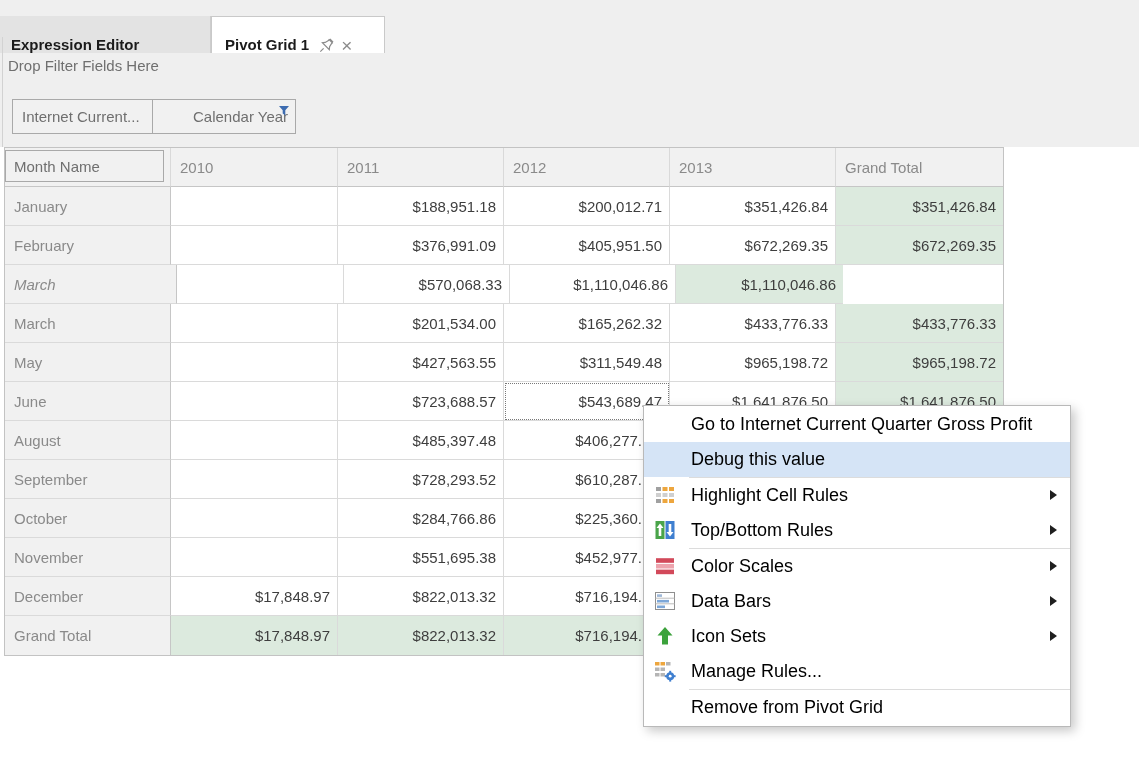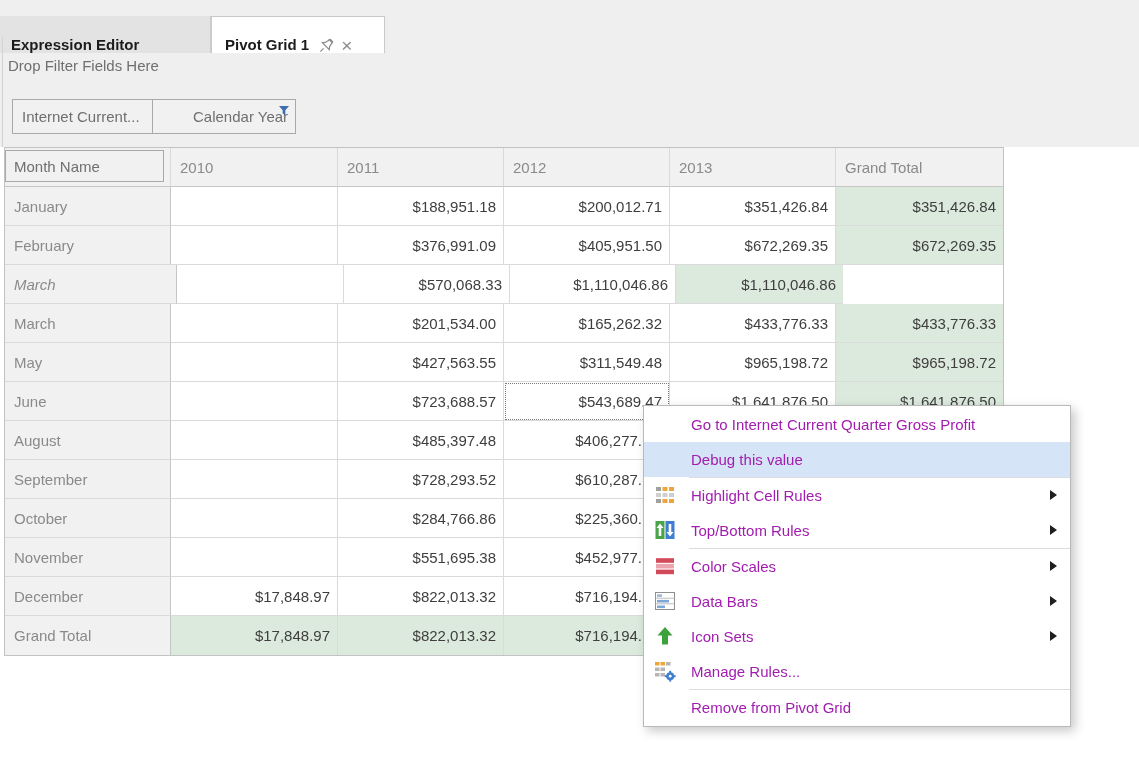--- a/index.html
+++ b/index.html
@@ -45,21 +45,21 @@
   .grow:last-child .cell,.grow:last-child .rl{border-bottom:none;}
   .cell.green{background:#dceade;}
   .cell.selected{outline:1px dotted #787878;outline-offset:-2px;}
   .cell.clipped{padding-right:27px;}
   .monthbtn{position:absolute;left:5px;top:150px;width:159px;height:32px;box-sizing:border-box;
             border:1px solid #a9a9a9;background:#f1f1f1;color:#6f6f6f;font-size:15px;
             display:flex;align-items:center;padding-left:8px;}
   
   .menu{position:absolute;left:643px;top:405px;width:428px;box-sizing:border-box;background:#ffffff;
         border:1px solid #b9b9b9;box-shadow:4px 4px 10px rgba(0,0,0,0.22);z-index:20;padding:1px 0;}
-  .mitem{position:relative;height:35px;display:flex;align-items:center;font-size:15px;color:#a21caf;}
+  .mitem{position:relative;height:35px;display:flex;align-items:center;font-size:18px;color:#000000;}
   .mitem.hl{background:#d5e4f6;}
   .mitem .txt{margin-left:47px;}
   .micon{position:absolute;left:10px;top:6px;width:22px;height:22px;}
   .micon svg{display:block;}
   .marrow{position:absolute;right:13px;top:12px;width:0;height:0;
           border-left:7px solid #1f1f1f;border-top:5px solid transparent;border-bottom:5px solid transparent;}
   .msep{border-top:1px solid #dcdcdc;margin-left:45px;}
 </style>
 </head>
 <body>

